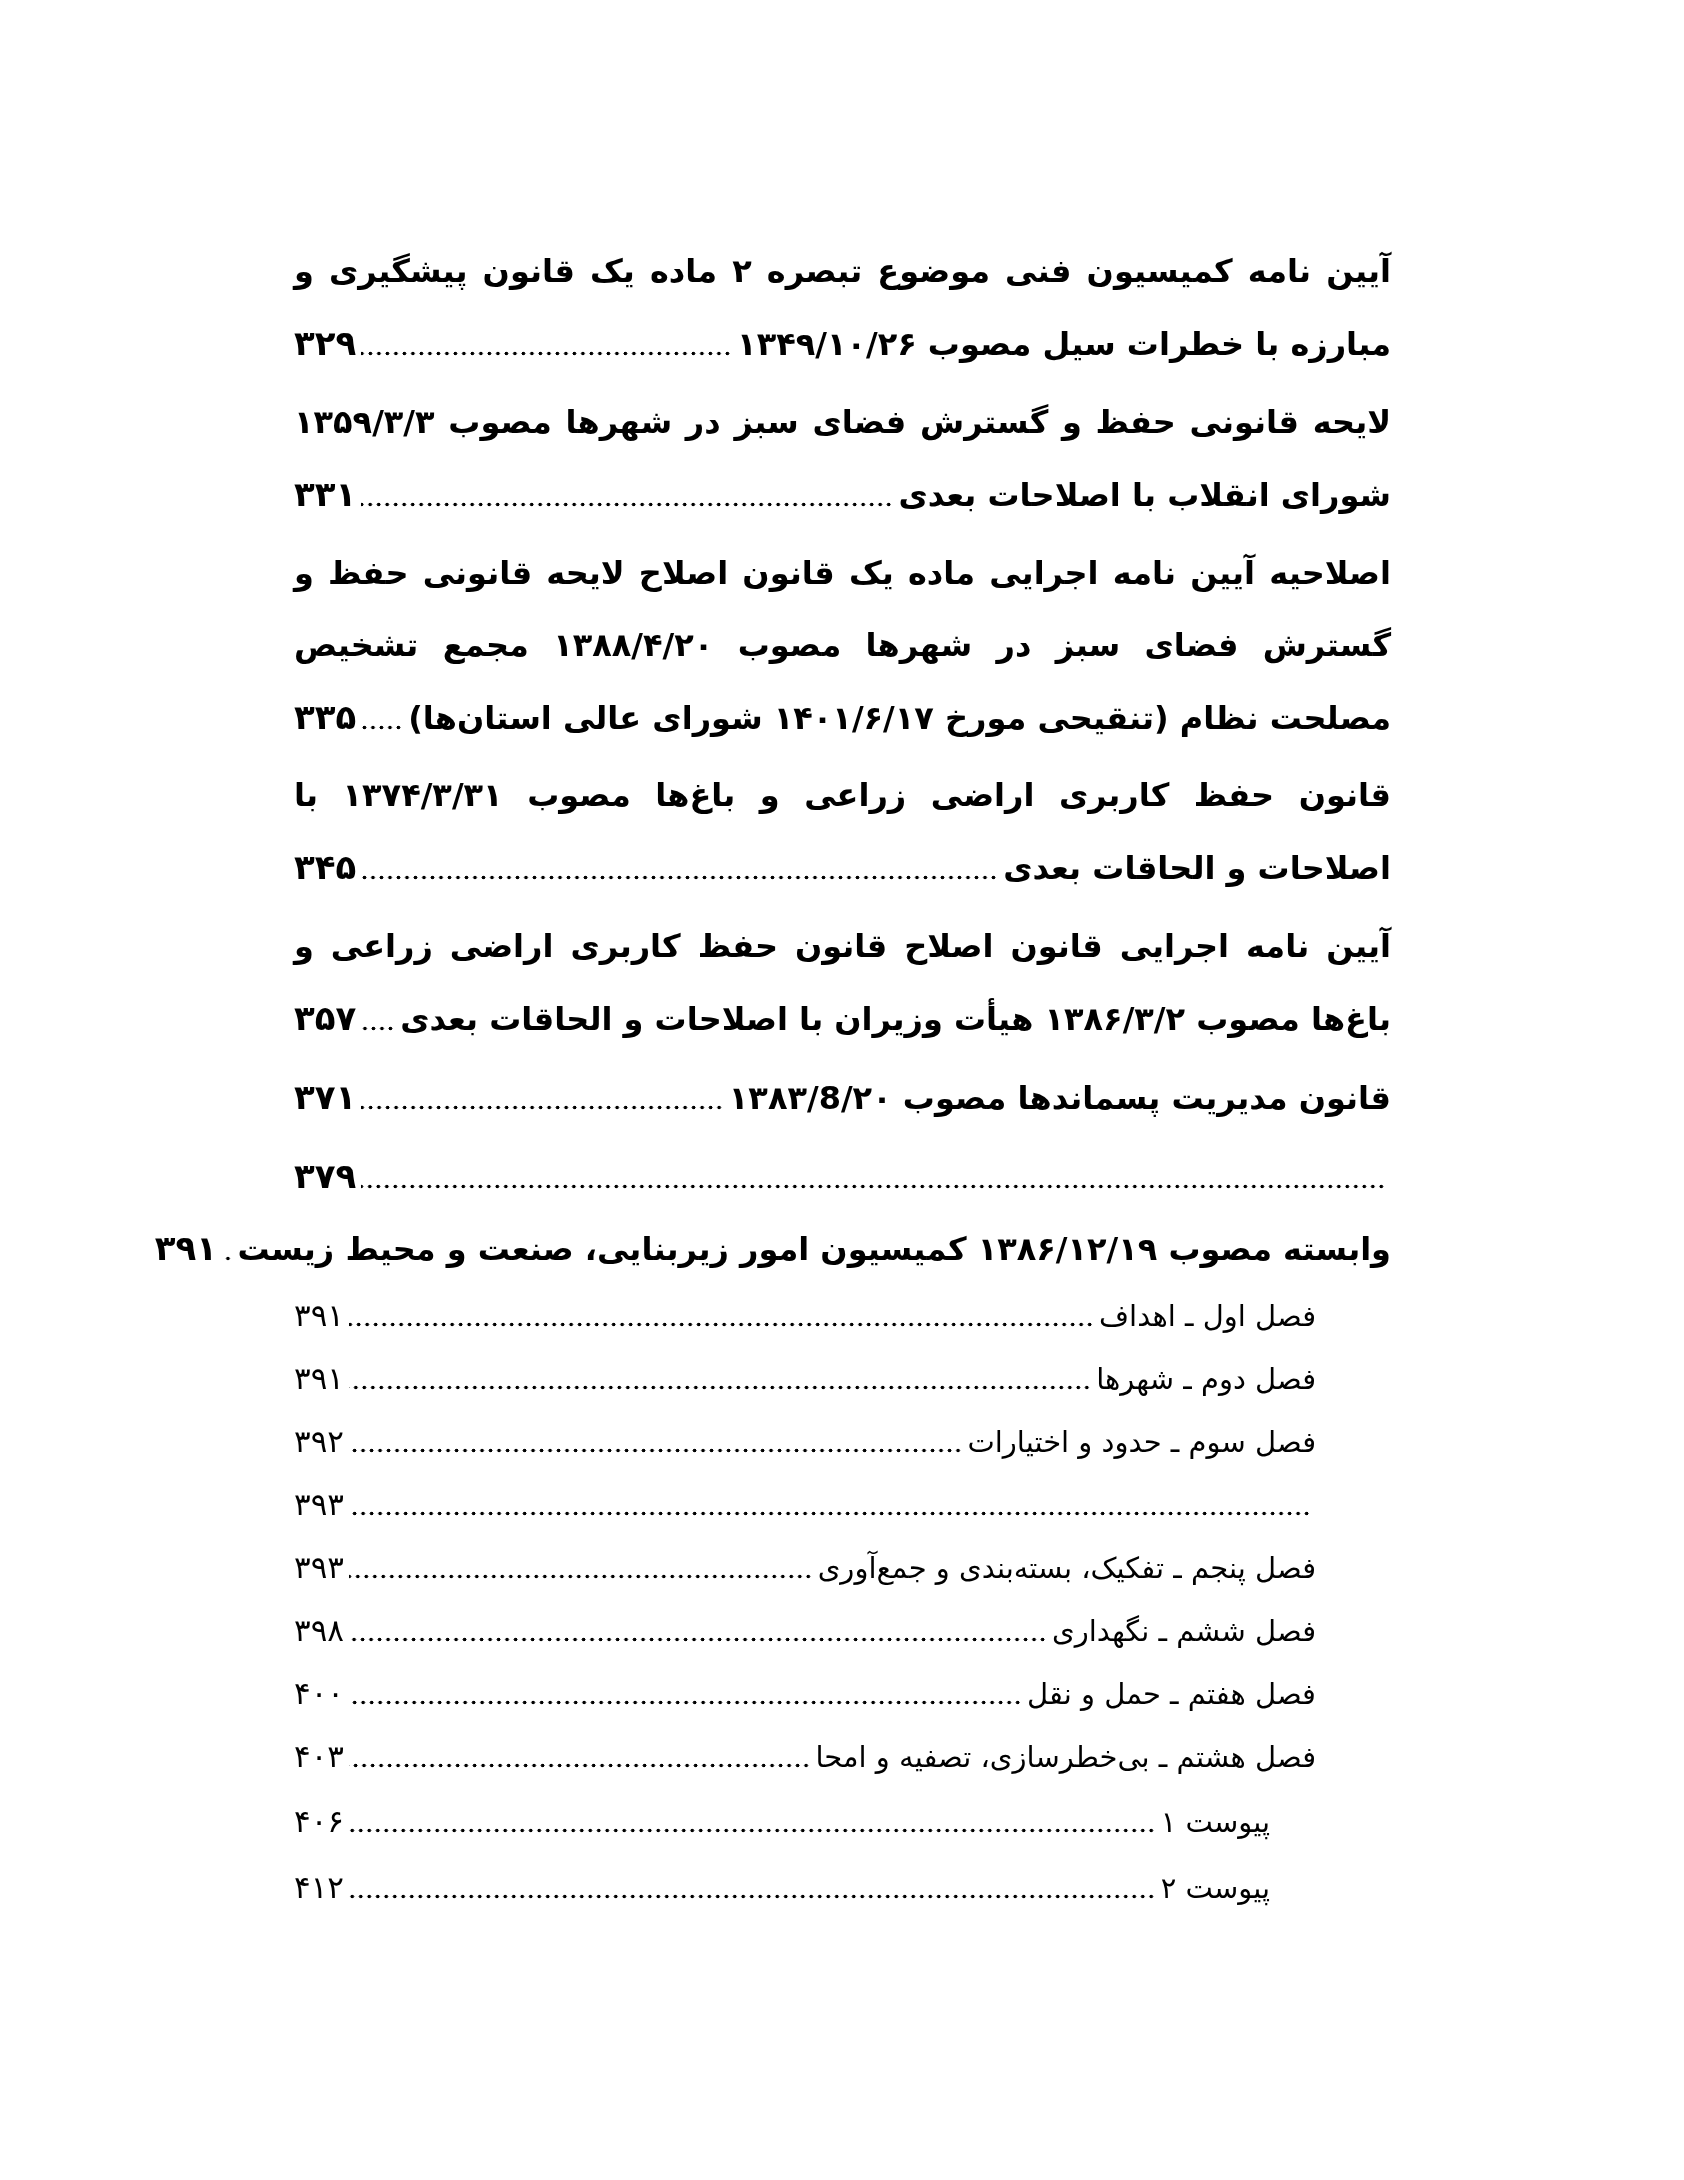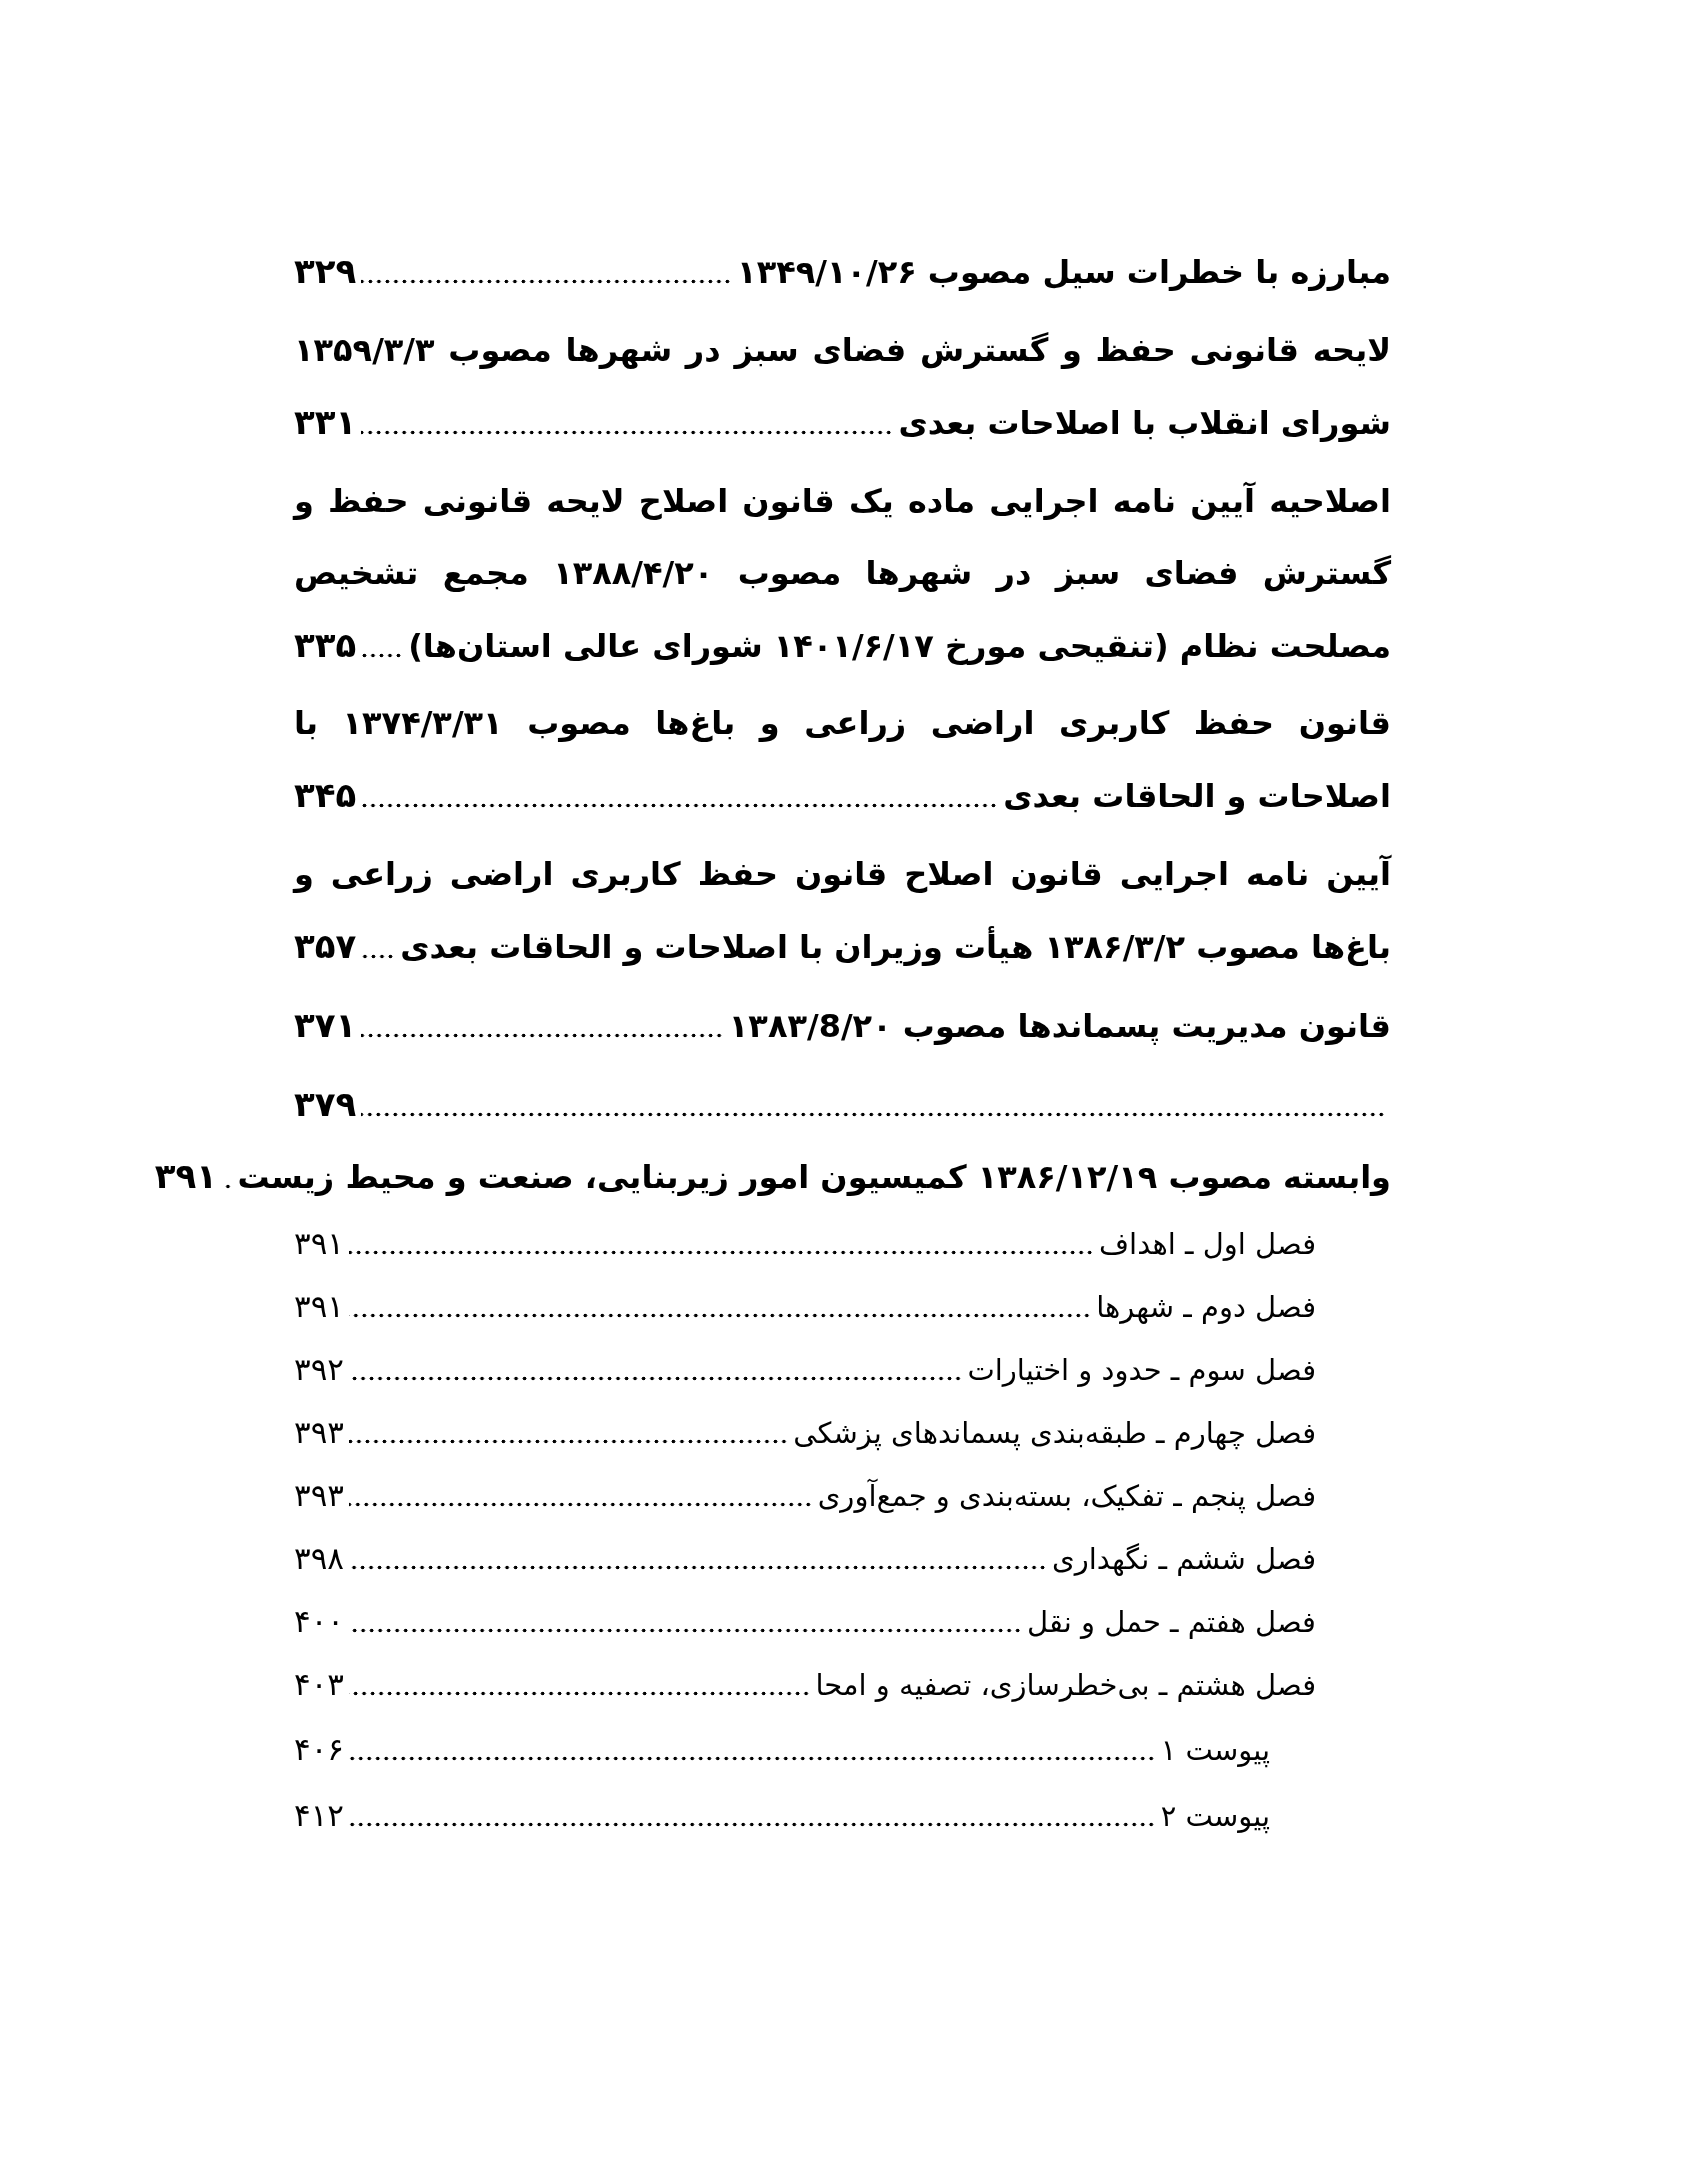--- a/index.html
+++ b/index.html
@@ -48,20 +48,21 @@
   
   .ap{height:66px;line-height:66px;font-size:29px;font-weight:normal;padding-right:121px;}
   .ap .num{font-size:31px;font-weight:normal;}
   .ap .leader{margin-bottom:20.4px;}
 </style>
 </head>
 <body>
 
 <div class="toc">
 
+  <div class="cont">آیین نامه کمیسیون فنی موضوع تبصره ۲ ماده یک قانون پیشگیری و</div>
 
   <div class="line">
     <span class="txt">مبارزه با خطرات سیل مصوب ۱۳۴۹/۱۰/۲۶</span>
     <span class="leader"></span>
     <span class="num">۳۲۹</span>
   </div>
 
   <div class="cont gap">لایحه قانونی حفظ و گسترش فضای سبز در شهرها مصوب ۱۳۵۹/۳/۳</div>
 
   <div class="line">
@@ -125,21 +126,20 @@
     <span class="num">۳۹۱</span>
   </div>
 
   <div class="line ch">
     <span class="txt">فصل سوم ـ حدود و اختیارات</span>
     <span class="leader"></span>
     <span class="num">۳۹۲</span>
   </div>
 
   <div class="line ch">
-    <span class="txt">فصل چهارم ـ طبقه‌بندی پسماندهای پزشکی</span>
     <span class="leader"></span>
     <span class="num">۳۹۳</span>
   </div>
 
   <div class="line ch">
     <span class="txt">فصل پنجم ـ تفکیک، بسته‌بندی و جمع‌آوری</span>
     <span class="leader"></span>
     <span class="num">۳۹۳</span>
   </div>
 

